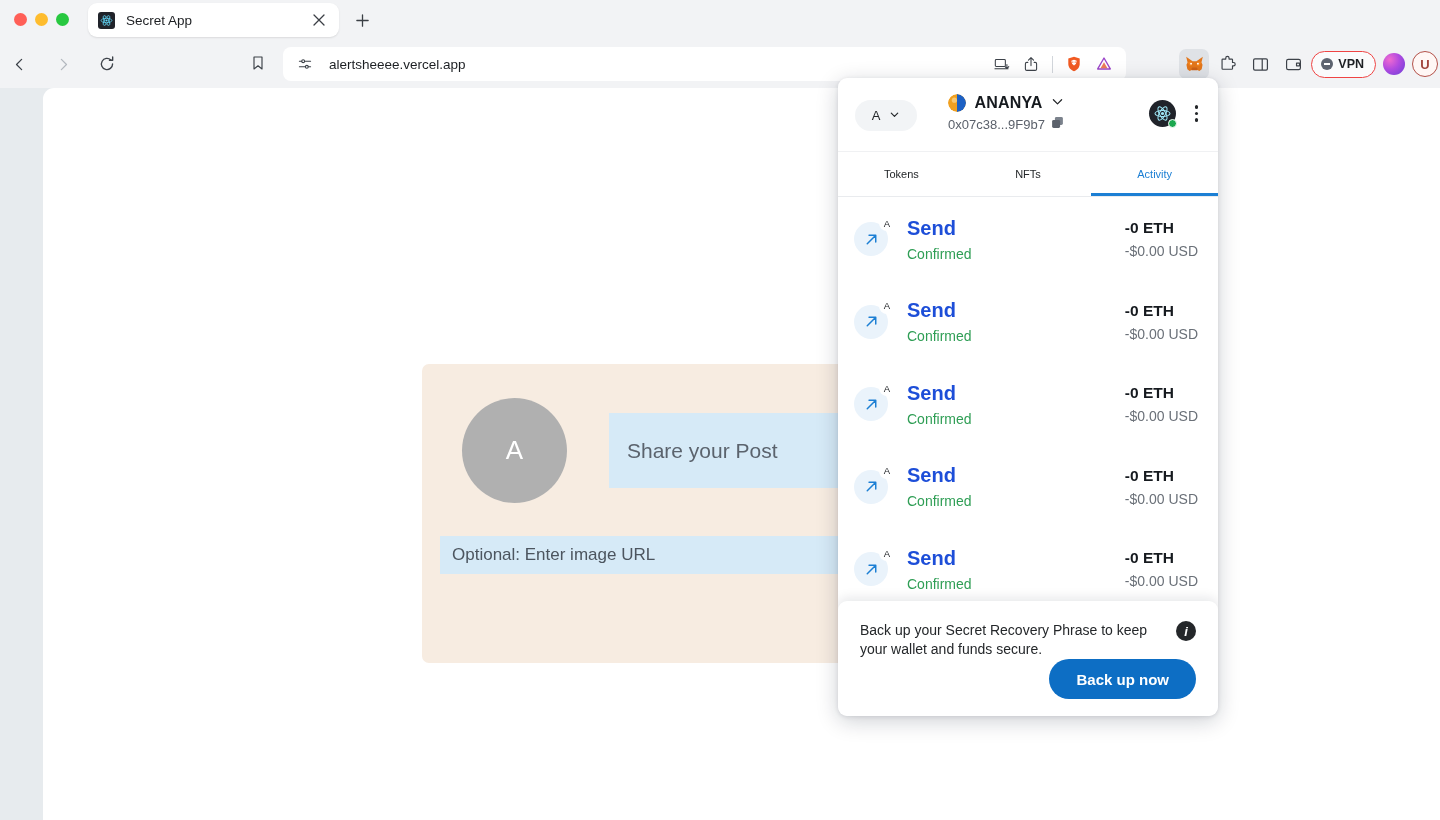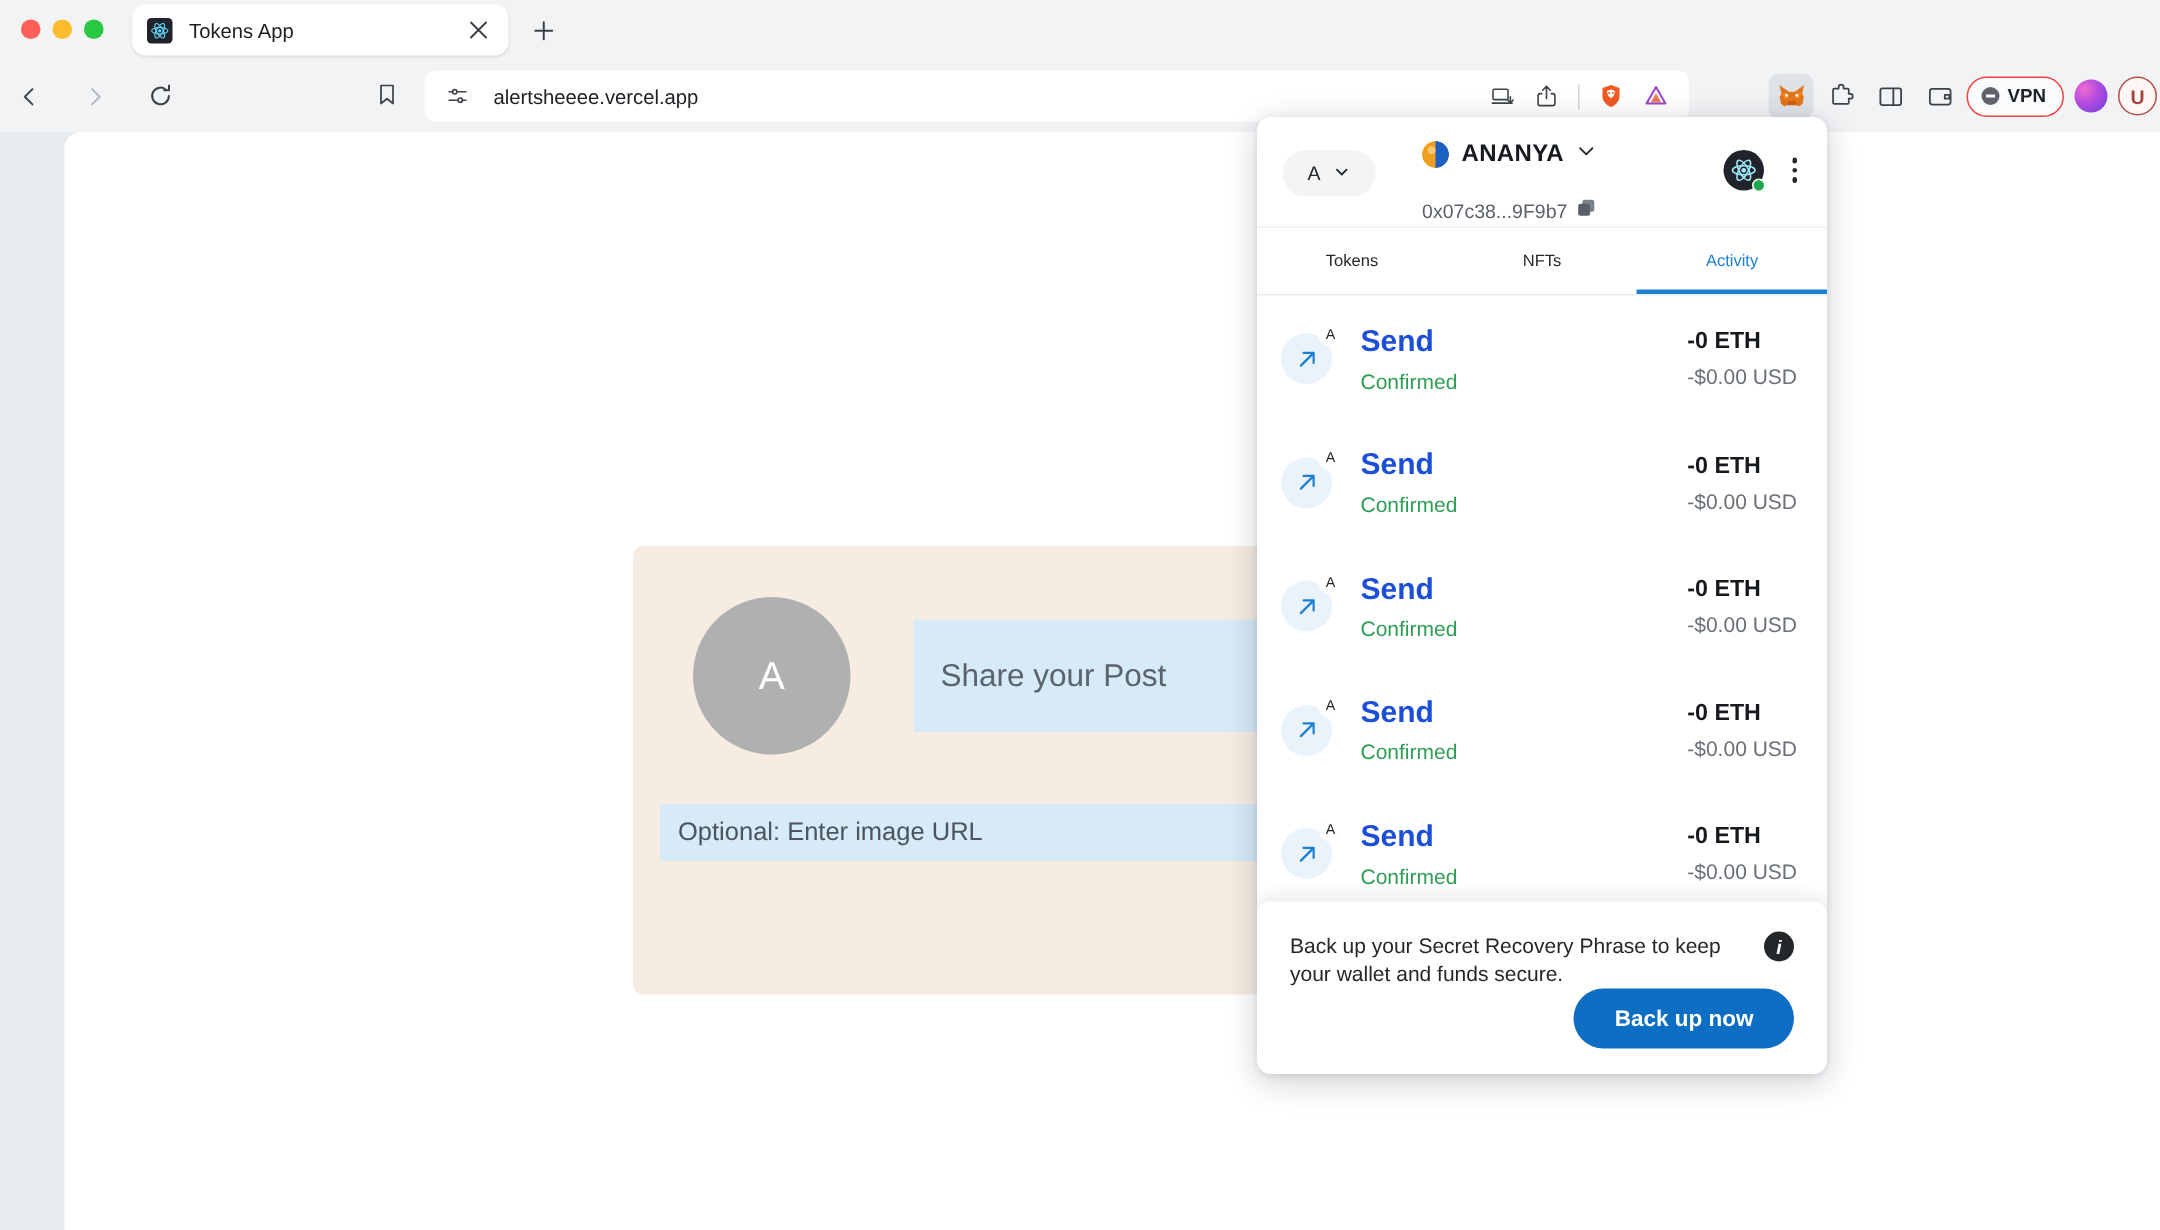--- a/index.html
+++ b/index.html
@@ -145,21 +145,21 @@
   .acct-block {
     position: absolute; left: 0; top: 16px; width: 336px;
     display: flex; flex-direction: column; align-items: center;
   }
   .acct-row { display: flex; align-items: center; gap: 8px; }
   .jazz {
     width: 18px; height: 18px; border-radius: 50%; overflow: hidden; flex: 0 0 auto;
   }
   .acct-name { font-size: 16px; font-weight: 700; color: #161a1f; letter-spacing: .2px; }
   .acct-addr {
-    margin-top: 20px; display: flex; align-items: center; gap: 6px;
+    margin-top: 4px; display: flex; align-items: center; gap: 6px;
     font-size: 13px; color: #5b616b;
   }
   .mm-right {
     position: absolute; right: 14px; top: 22px; display: flex;
     align-items: center; gap: 13px;
   }
   .site-avatar {
     position: relative; width: 27px; height: 27px; border-radius: 50%;
     background: #20232a; display: flex; align-items: center; justify-content: center;
   }
@@ -241,21 +241,21 @@
 
       <div class="tab">
         <span class="tab-fav">
           <svg width="13" height="13" viewBox="0 0 24 24">
             <ellipse cx="12" cy="12" rx="10" ry="4" fill="none" stroke="#61dafb" stroke-width="1.4"></ellipse>
             <ellipse cx="12" cy="12" rx="10" ry="4" fill="none" stroke="#61dafb" stroke-width="1.4" transform="rotate(60 12 12)"></ellipse>
             <ellipse cx="12" cy="12" rx="10" ry="4" fill="none" stroke="#61dafb" stroke-width="1.4" transform="rotate(120 12 12)"></ellipse>
             <circle cx="12" cy="12" r="2" fill="#61dafb"></circle>
           </svg>
         </span>
-        <span class="tab-title">Tokens App</span>
+        <span class="tab-title">Secret App</span>
         <span class="tab-close">
           <svg width="12" height="12" viewBox="0 0 12 12">
               <path d="M1 1L11 11M11 1L1 11" stroke="currentColor" stroke-width="1.3" stroke-linecap="round"></path>
             </svg>
         </span>
       </div>
 
       <div class="newtab">
         <svg width="15" height="15" viewBox="0 0 16 16">
             <path d="M8 2v12M2 8h12" stroke="currentColor" stroke-width="1.4" stroke-linecap="round"></path>

